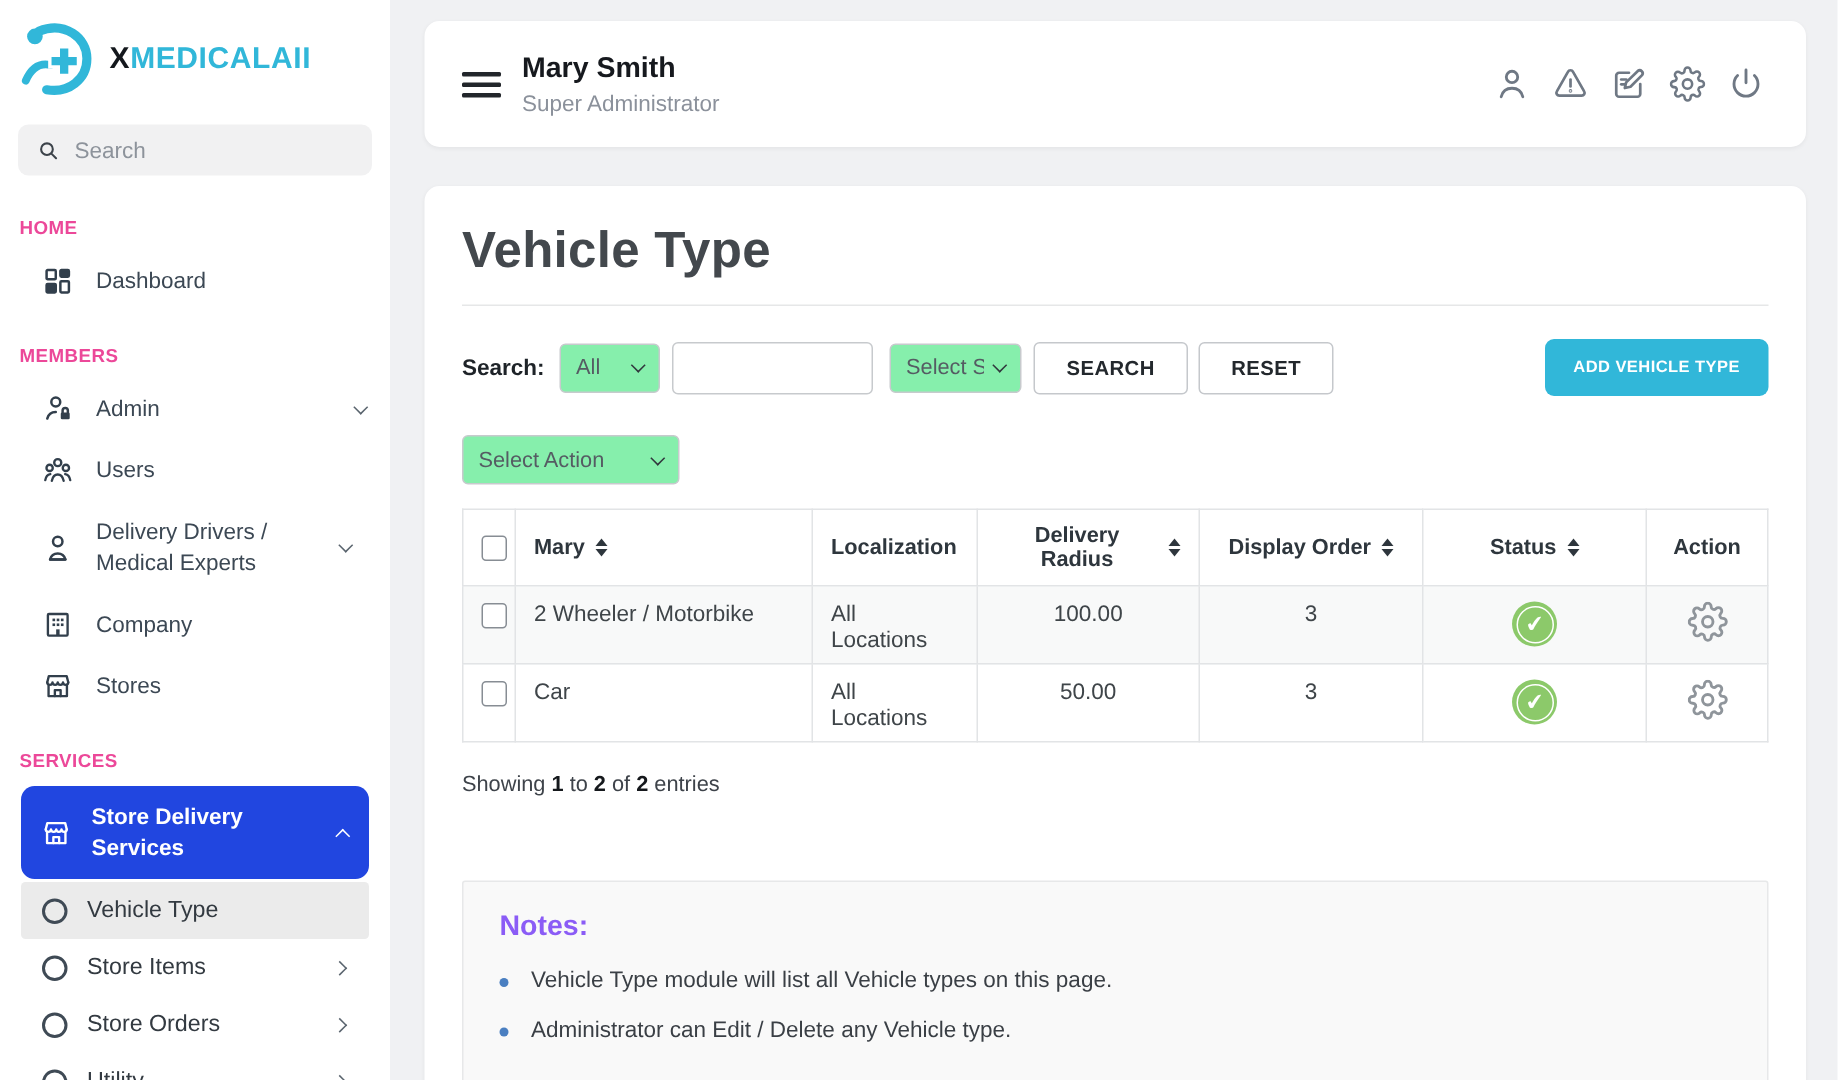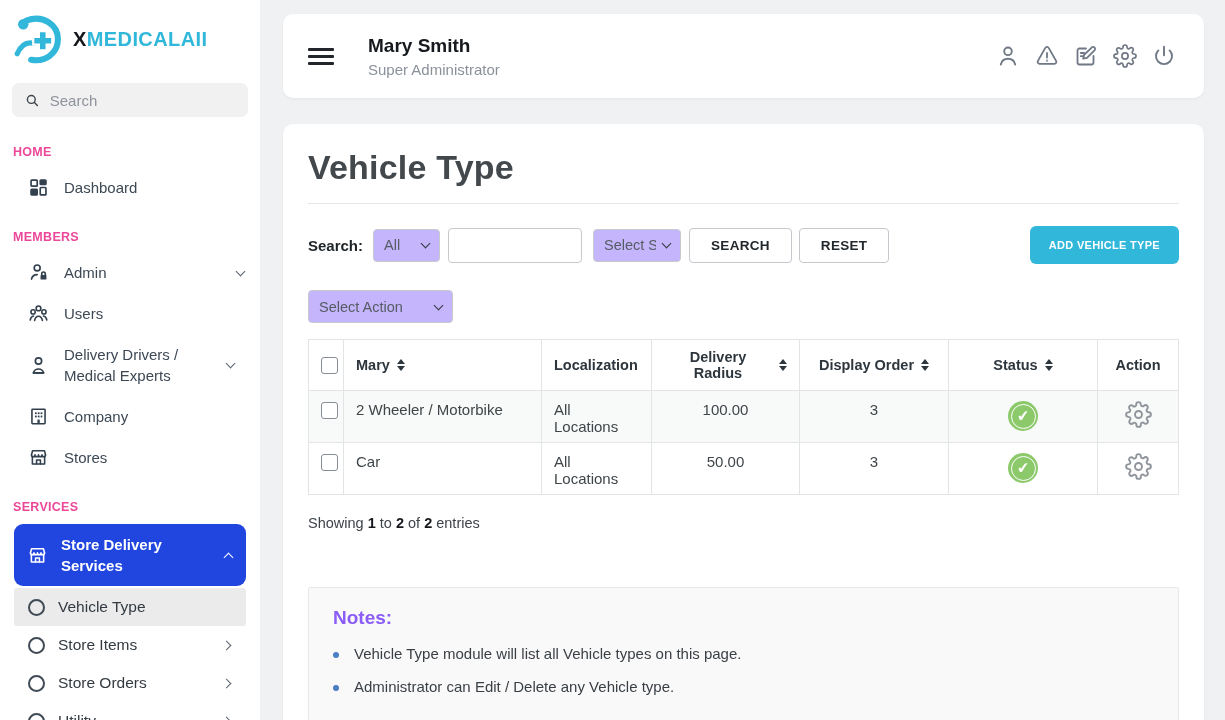--- a/index.html
+++ b/index.html
@@ -41,34 +41,34 @@
   .sub-item .ring { width: 17px; height: 17px; min-width: 17px; border: 2px solid #3f4a55; border-radius: 50%; }
   .sub-item.selected { background: #ebebeb; border-radius: 3px; }
   .sub-item .lbl { flex: 1; }
 
   
   .main { flex: 1; padding: 14px 22px 0 23px; }
   .topbar { background: #fff; border-radius: 10px; height: 84px; display: flex; align-items: center;
     padding: 0 28px 0 25px; box-shadow: 0 1px 3px rgba(0,0,0,.05); }
   .hamburger { display: flex; flex-direction: column; gap: 4px; cursor: pointer; padding: 4px 0; }
   .hamburger i { display: block; width: 26px; height: 3px; background: #22262b; border-radius: 1px; }
-  .user-block { margin-left: 34px; }
+  .user-block { margin-left: 14px; }
   .user-name { font-size: 19px; font-weight: bold; color: #16191e; }
   .user-role { font-size: 15px; color: #8b919b; margin-top: 4px; }
   .topbar-icons { margin-left: auto; display: flex; gap: 15px; align-items: center; }
   .tb-icon { width: 24px; height: 24px; color: #6f7884; cursor: pointer; background: none; border: none; padding: 0; }
 
   .content-card { background: #fff; border-radius: 10px; margin-top: 26px; padding: 24px 25px 40px;
     height: 680px; box-shadow: 0 1px 3px rgba(0,0,0,.05); }
   .page-title { font-size: 34px; font-weight: 600; color: #43484d; letter-spacing: .2px;
     padding-bottom: 16px; border-bottom: 1px solid #e6e7e8; }
 
   .filter-row { display: flex; align-items: center; margin-top: 22px; }
   .search-label { font-size: 15px; font-weight: bold; color: #1e2328; margin-right: 10px; }
-  .fake-select { height: 33px; border: 1px solid #c7cacd; border-radius: 4px; background: #c4b5fd;
+  .fake-select { height: 33px; border: 1px solid #c7cacd; border-radius: 4px; background: #86efac;
     display: flex; align-items: center; padding: 0 10px; font-size: 14.5px; color: #555c63;
     cursor: pointer; overflow: hidden; white-space: nowrap; }
   .fake-select .val { flex: 1; overflow: hidden; }
   .fake-select .chev { margin-left: 7px; border-color: #31373d; }
   .sel-type { width: 67px; }
   .sel-status { width: 88px; margin-left: 11px; }
   .sel-action { width: 145px; }
   .kw-input { width: 134px; height: 35px; margin-left: 8px; border: 1px solid #c7cacd; border-radius: 4px;
     padding: 0 10px; font-size: 14.5px; outline: none; font-family: inherit; }
   .btn-outline { height: 35px; padding: 0 21px; background: #fff; border: 1px solid #c5c8cc; border-radius: 4px;

